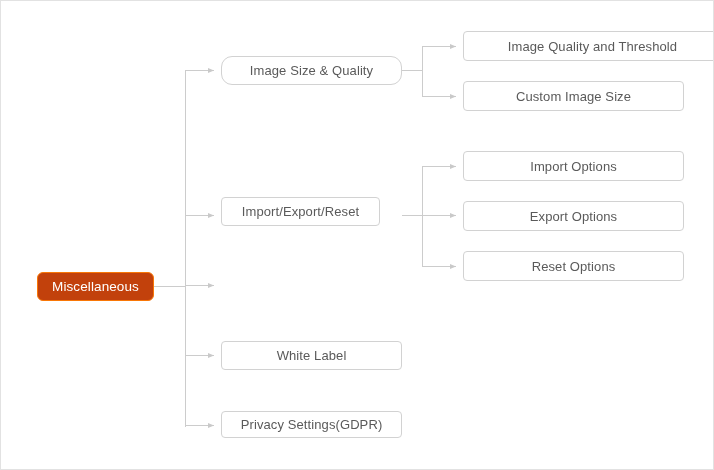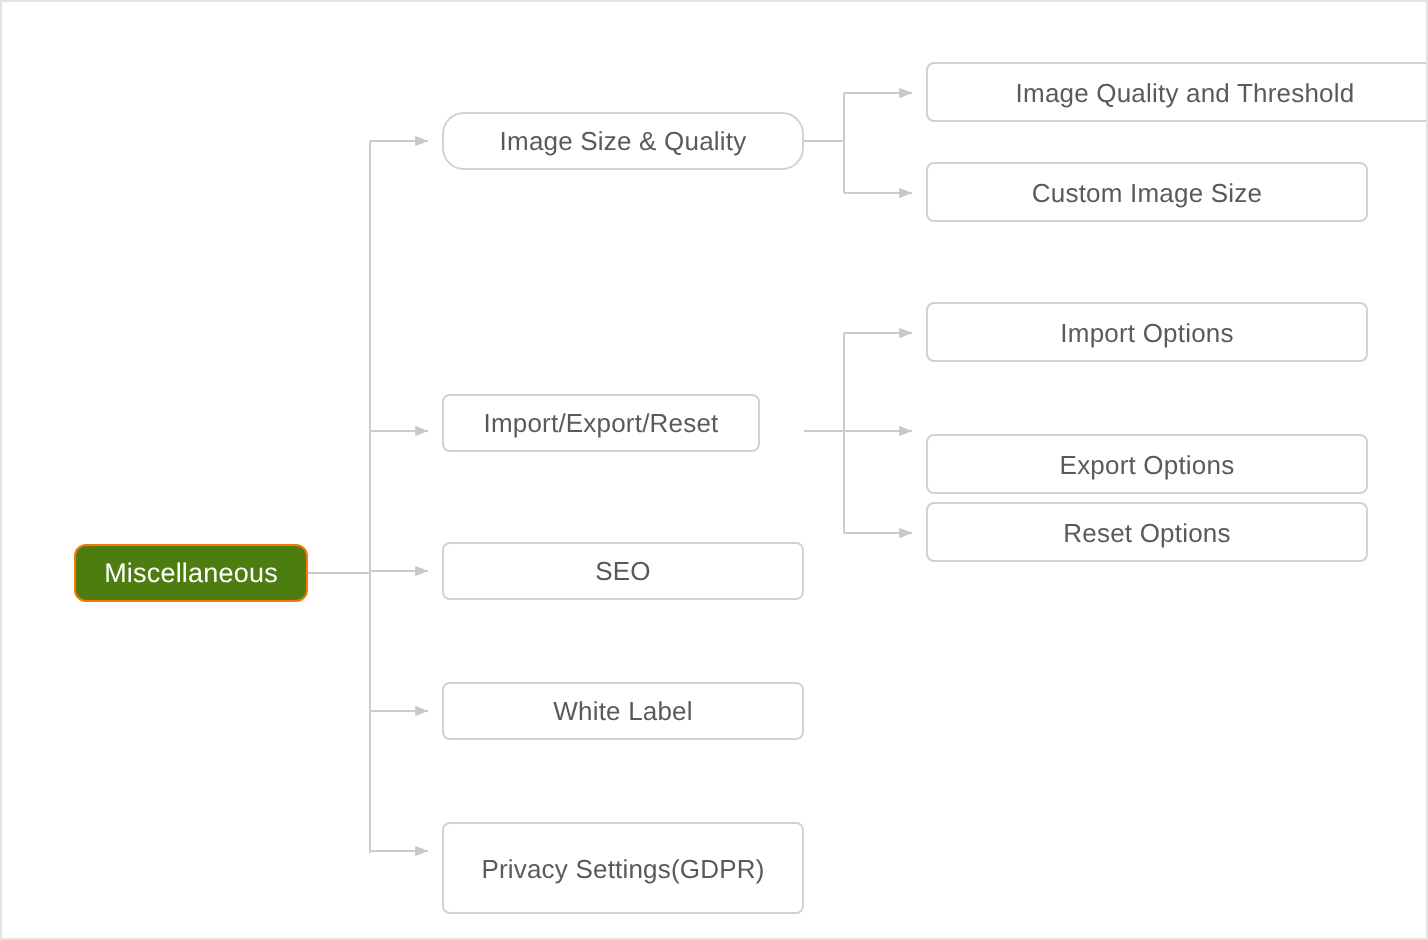--- a/index.html
+++ b/index.html
@@ -39,21 +39,21 @@
     border-radius: 4px;
     color: #5a5a5a;
     font-size: 13px;
     font-family: "Liberation Sans", sans-serif;
     letter-spacing: 0.1px;
     white-space: nowrap;
     text-align: center;
     line-height: 1;
   }
   .node.root {
-    background: #4d7c0f;
+    background: #c2410c;
     border: 1px solid #f97706;
     border-radius: 6px;
     color: #ffffff;
     font-size: 13.5px;
     font-weight: 400;
   }
   .node-label {
     display: block;
     padding: 0 6px;
   }
@@ -111,45 +111,42 @@
   </div>
 
   <div class="node" style="left:220px; top:55px; width:181px; height:29px;border-radius:11px;">
     <span class="node-label">Image Size &amp; Quality</span>
   </div>
 
   <div class="node" style="left:220px; top:196px; width:159px; height:29px;">
     <span class="node-label">Import/Export/Reset</span>
   </div>
 
-  <div class="node" style="left:220px; top:270px; width:181px; height:29px;">
-    <span class="node-label">SEO</span>
-  </div>
 
   <div class="node" style="left:220px; top:340px; width:181px; height:29px;justify-content:center;">
     <span class="node-label">White Label</span>
   </div>
 
-  <div class="node" style="left:220px; top:410px; width:181px; height:46px;">
+  <div class="node" style="left:220px; top:410px; width:181px; height:27px;">
     <span class="node-label">Privacy Settings(GDPR)</span>
   </div>
 
   <div class="node" style="left:462px; top:30px; width:259px; height:30px;">
     <span class="node-label">Image Quality and Threshold</span>
   </div>
 
   <div class="node" style="left:462px; top:80px; width:221px; height:30px;">
     <span class="node-label">Custom Image Size</span>
   </div>
 
   <div class="node" style="left:462px; top:150px; width:221px; height:30px;">
     <span class="node-label">Import Options</span>
   </div>
 
-  <div class="node" style="left:462px; top:216px; width:221px; height:30px;">
+  <div class="node" style="left:462px; top:200px; width:221px; height:30px;">
     <span class="node-label">Export Options</span>
   </div>
 
   <div class="node" style="left:462px; top:250px; width:221px; height:30px;text-align:right;">
     <span class="node-label">Reset Options</span>
   </div>
 
 </div>
 
 </body></html>

